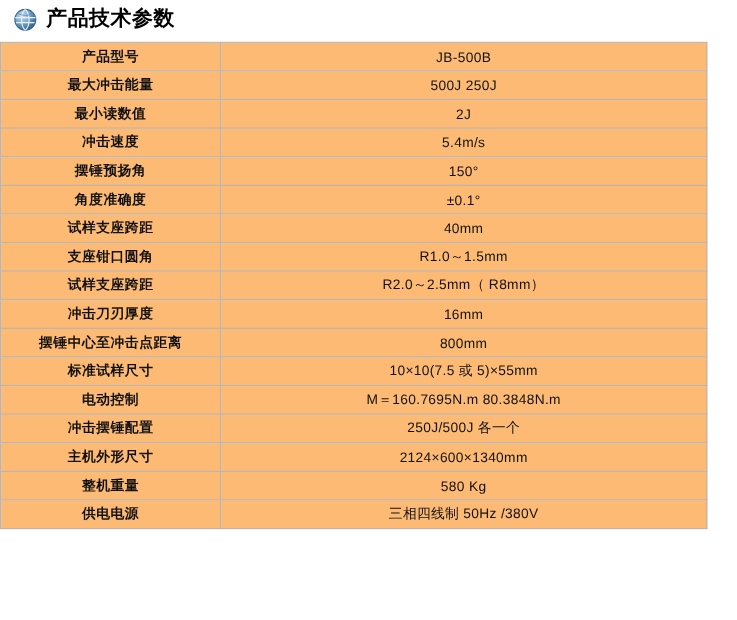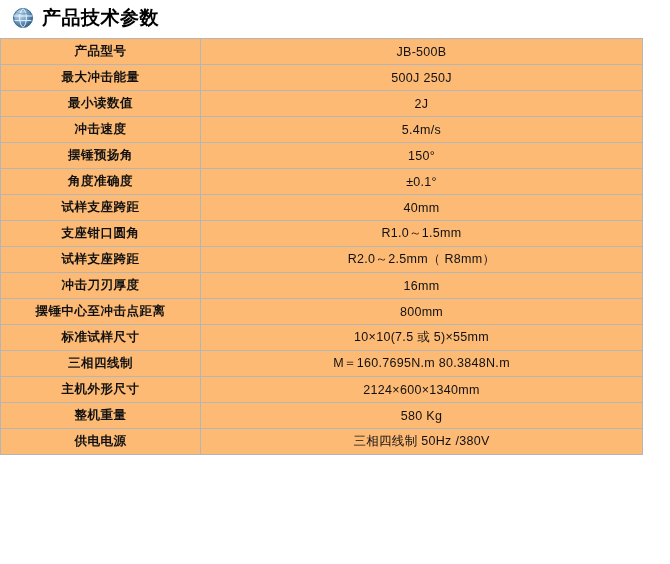--- a/index.html
+++ b/index.html
@@ -138,22 +138,26 @@
       </tr>
       <tr>
         <td class="label">摆锤中心至冲击点距离</td>
         <td class="value">800mm</td>
       </tr>
       <tr>
         <td class="label">标准试样尺寸</td>
         <td class="value">10×10(7.5 或 5)×55mm</td>
       </tr>
       <tr>
-        <td class="label">三相四线制</td>
+        <td class="label">电动控制</td>
         <td class="value">M＝160.7695N.m    80.3848N.m</td>
+      </tr>
+      <tr>
+        <td class="label">冲击摆锤配置</td>
+        <td class="value">250J/500J 各一个</td>
       </tr>
       <tr>
         <td class="label">主机外形尺寸</td>
         <td class="value">2124×600×1340mm</td>
       </tr>
       <tr>
         <td class="label">整机重量</td>
         <td class="value">580 Kg</td>
       </tr>
       <tr>

